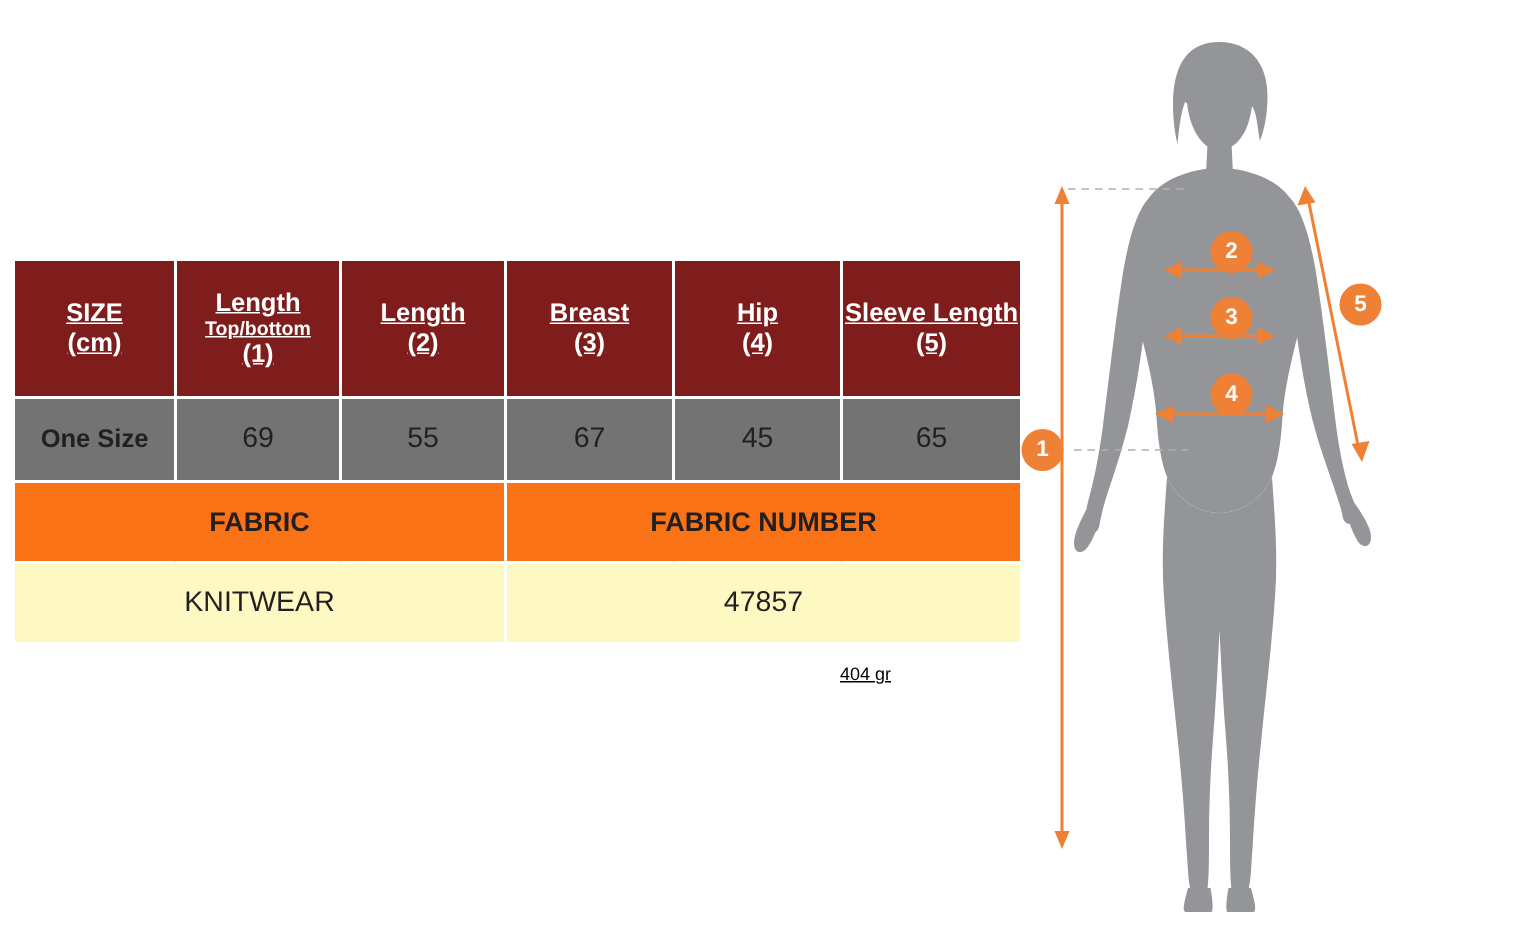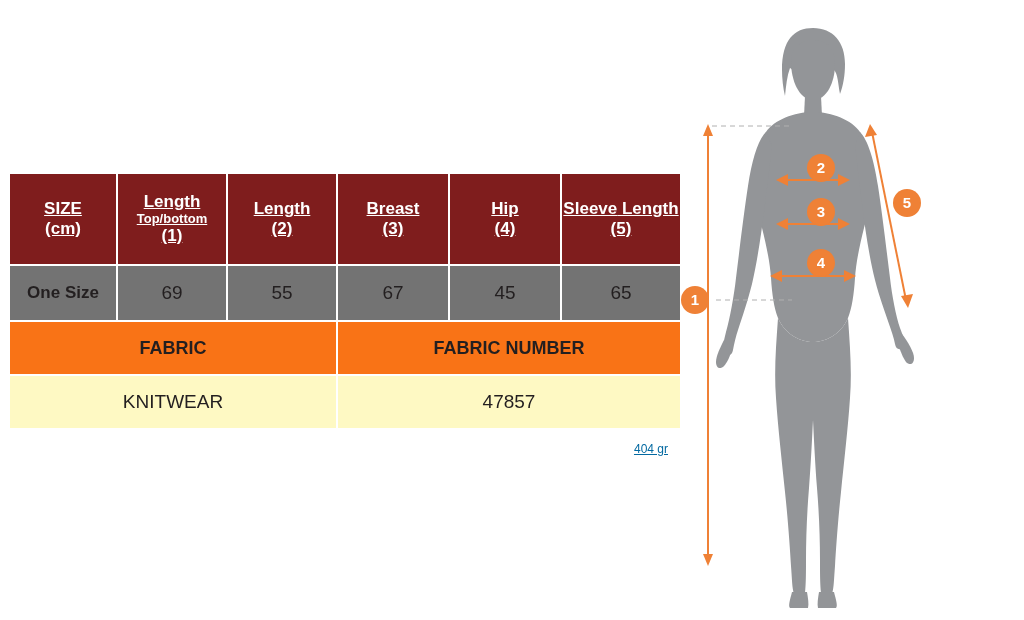--- a/index.html
+++ b/index.html
@@ -68,23 +68,23 @@
   .band2-row td {
     background: #fef9c3;
     height: 52px;
     font-size: 19px;
   }
   .weight-note {
     position: absolute;
     left: 560px;
     top: 442px;
     width: 108px;
-    text-align: right;
+    text-align: left;
     font-size: 12px;
-    color: #0369a1;
+    color: #000000;
   }
   .weight-note u { text-decoration: underline; }
 
   
   #figure-area {
     position: absolute;
     left: 672px;
     top: 0;
     width: 352px;
     height: 620px;

